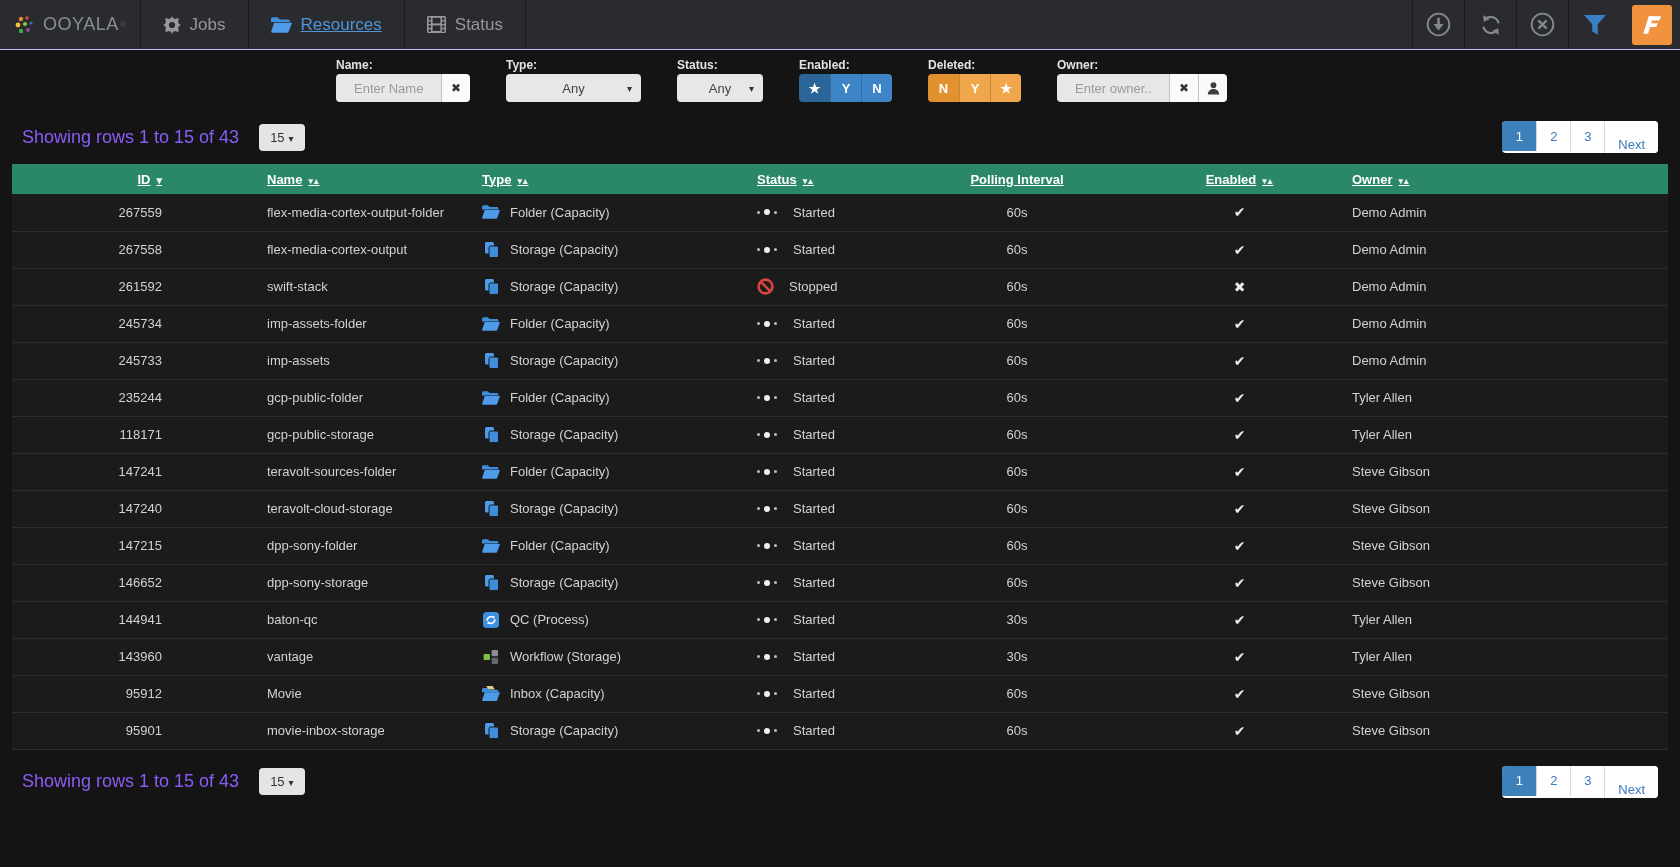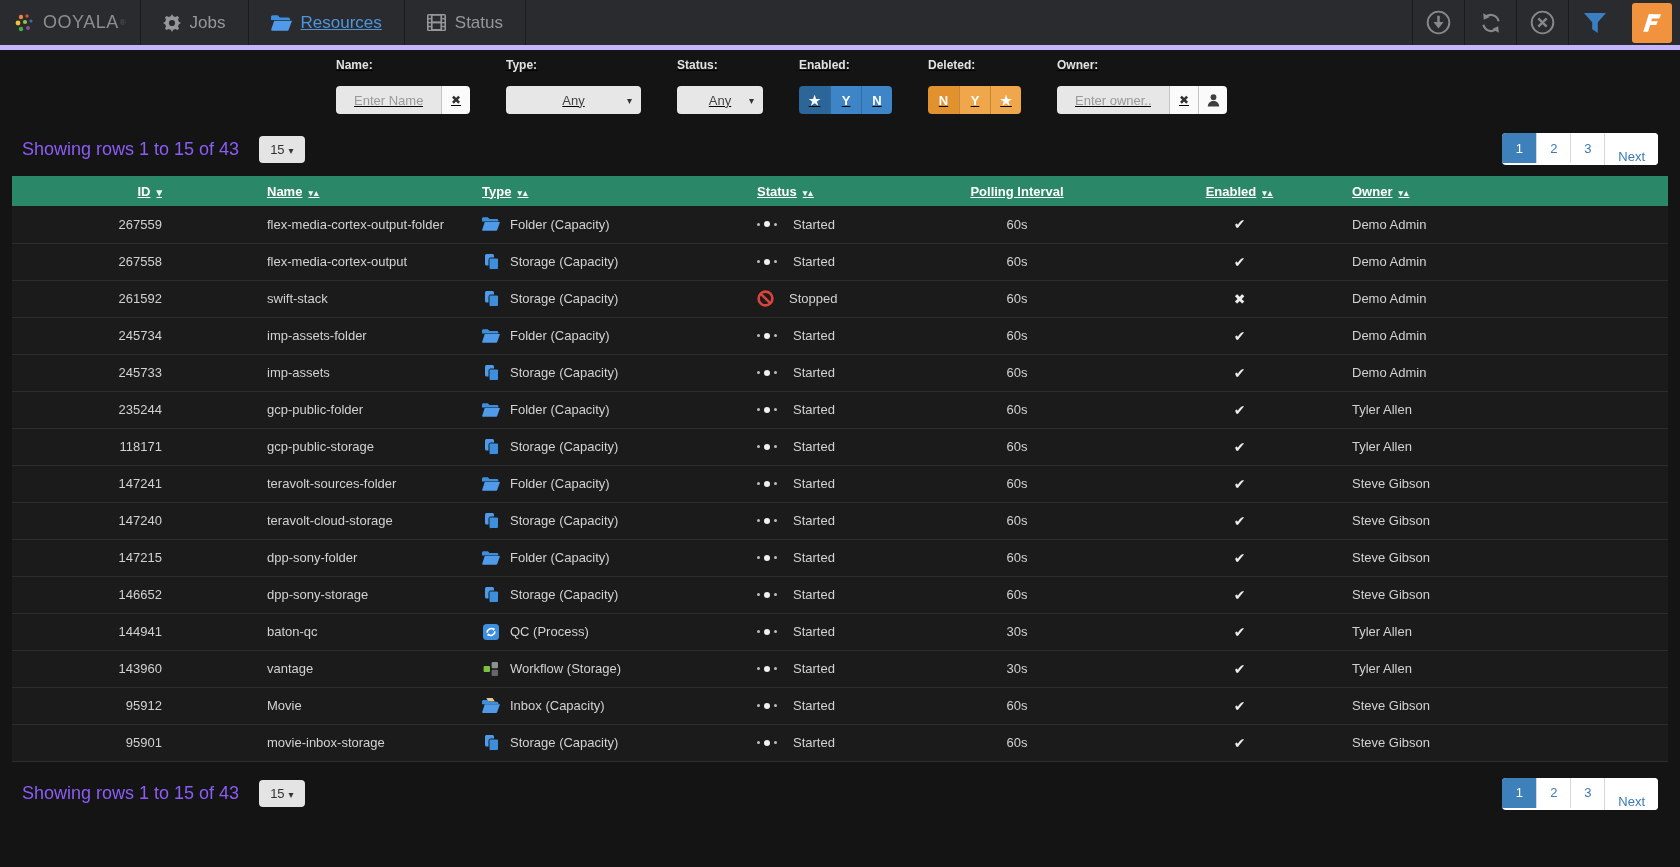--- a/index.html
+++ b/index.html
@@ -5,38 +5,38 @@
   :root{
     --header-green:#2a8768; --accent-blue:#3d85c6; --accent-blue-dark:#2c6698;
     --accent-orange:#f0a74b; --accent-orange-dark:#e2912f; --link-blue:#3b79b8;
     --brand-orange:#f0923e; --stopped-red:#d9443c;
   }
   *{box-sizing:border-box;margin:0;padding:0;}
   html,body{width:1680px;height:867px;overflow:hidden;}
   body{background:#141414;font-family:"Liberation Sans",sans-serif;}
 
   
-  .navbar{height:50px;background:#292b2f;display:flex;align-items:stretch;border-bottom:5px solid #c4b5fd;text-align:right;}
+  .navbar{height:50px;background:#292b2f;display:flex;align-items:stretch;border-bottom:1px solid #c4b5fd;text-align:right;}
   .brand{display:flex;align-items:center;padding:0 14px;border-right:1px solid #1b1c1f;cursor:pointer;}
   .brand-text{color:#8b8e91;font-size:18px;letter-spacing:.5px;margin-left:7px;}
   .brand sup{color:#55575a;font-size:8px;margin-left:1px;}
   .nav-items{display:flex;align-items:stretch;}
   .nav-item{display:flex;align-items:center;gap:9px;padding:0 22px;border-right:1px solid #1b1c1f;
             color:#95979a;font-size:17px;text-decoration:none;cursor:pointer;}
   .nav-item .label{color:#95979a;}
   .nav-item.active .label{color:#4f96d8;text-decoration:underline;}
   .nav-actions{margin-left:auto;display:flex;align-items:stretch;}
   .icon-btn{width:52px;display:flex;align-items:center;justify-content:center;background:none;
             border:none;border-left:1px solid #1b1c1f;cursor:pointer;}
   .app-tile{width:40px;height:40px;margin:5px 8px 5px 12px;background:var(--brand-orange);
             border-radius:3px;display:flex;align-items:center;justify-content:center;align-self:center;}
 
   
   .filter-bar{display:flex;gap:36px;padding:8px 0 10px 336px;}
-  .filter-group{display:flex;flex-direction:column;gap:14px;text-decoration:underline;}
+  .filter-group{display:flex;flex-direction:column;gap:2px;}
   .filter-label{color:#e2e2e2;font-size:12px;font-weight:bold;}
   .control-row{display:flex;align-items:center;}
   input.text{height:28px;border:none;border-radius:4px 0 0 4px;background:#e7e7e7;
              padding:0 18px;font-size:13px;width:105px;color:#333;outline:none;}
   input.text::placeholder{color:#9a9a9a;}
   .attached-btn{height:28px;width:29px;background:#fafafa;border:none;border-left:1px solid #c3c3c3;
                 color:#333;font-size:12px;cursor:pointer;display:flex;align-items:center;justify-content:center;}
   .attached-btn.last{border-radius:0 4px 4px 0;}
   .select{height:28px;background:#e7e7e7;border-radius:4px;display:flex;align-items:center;
           justify-content:center;font-size:13px;color:#444;position:relative;cursor:pointer;}

